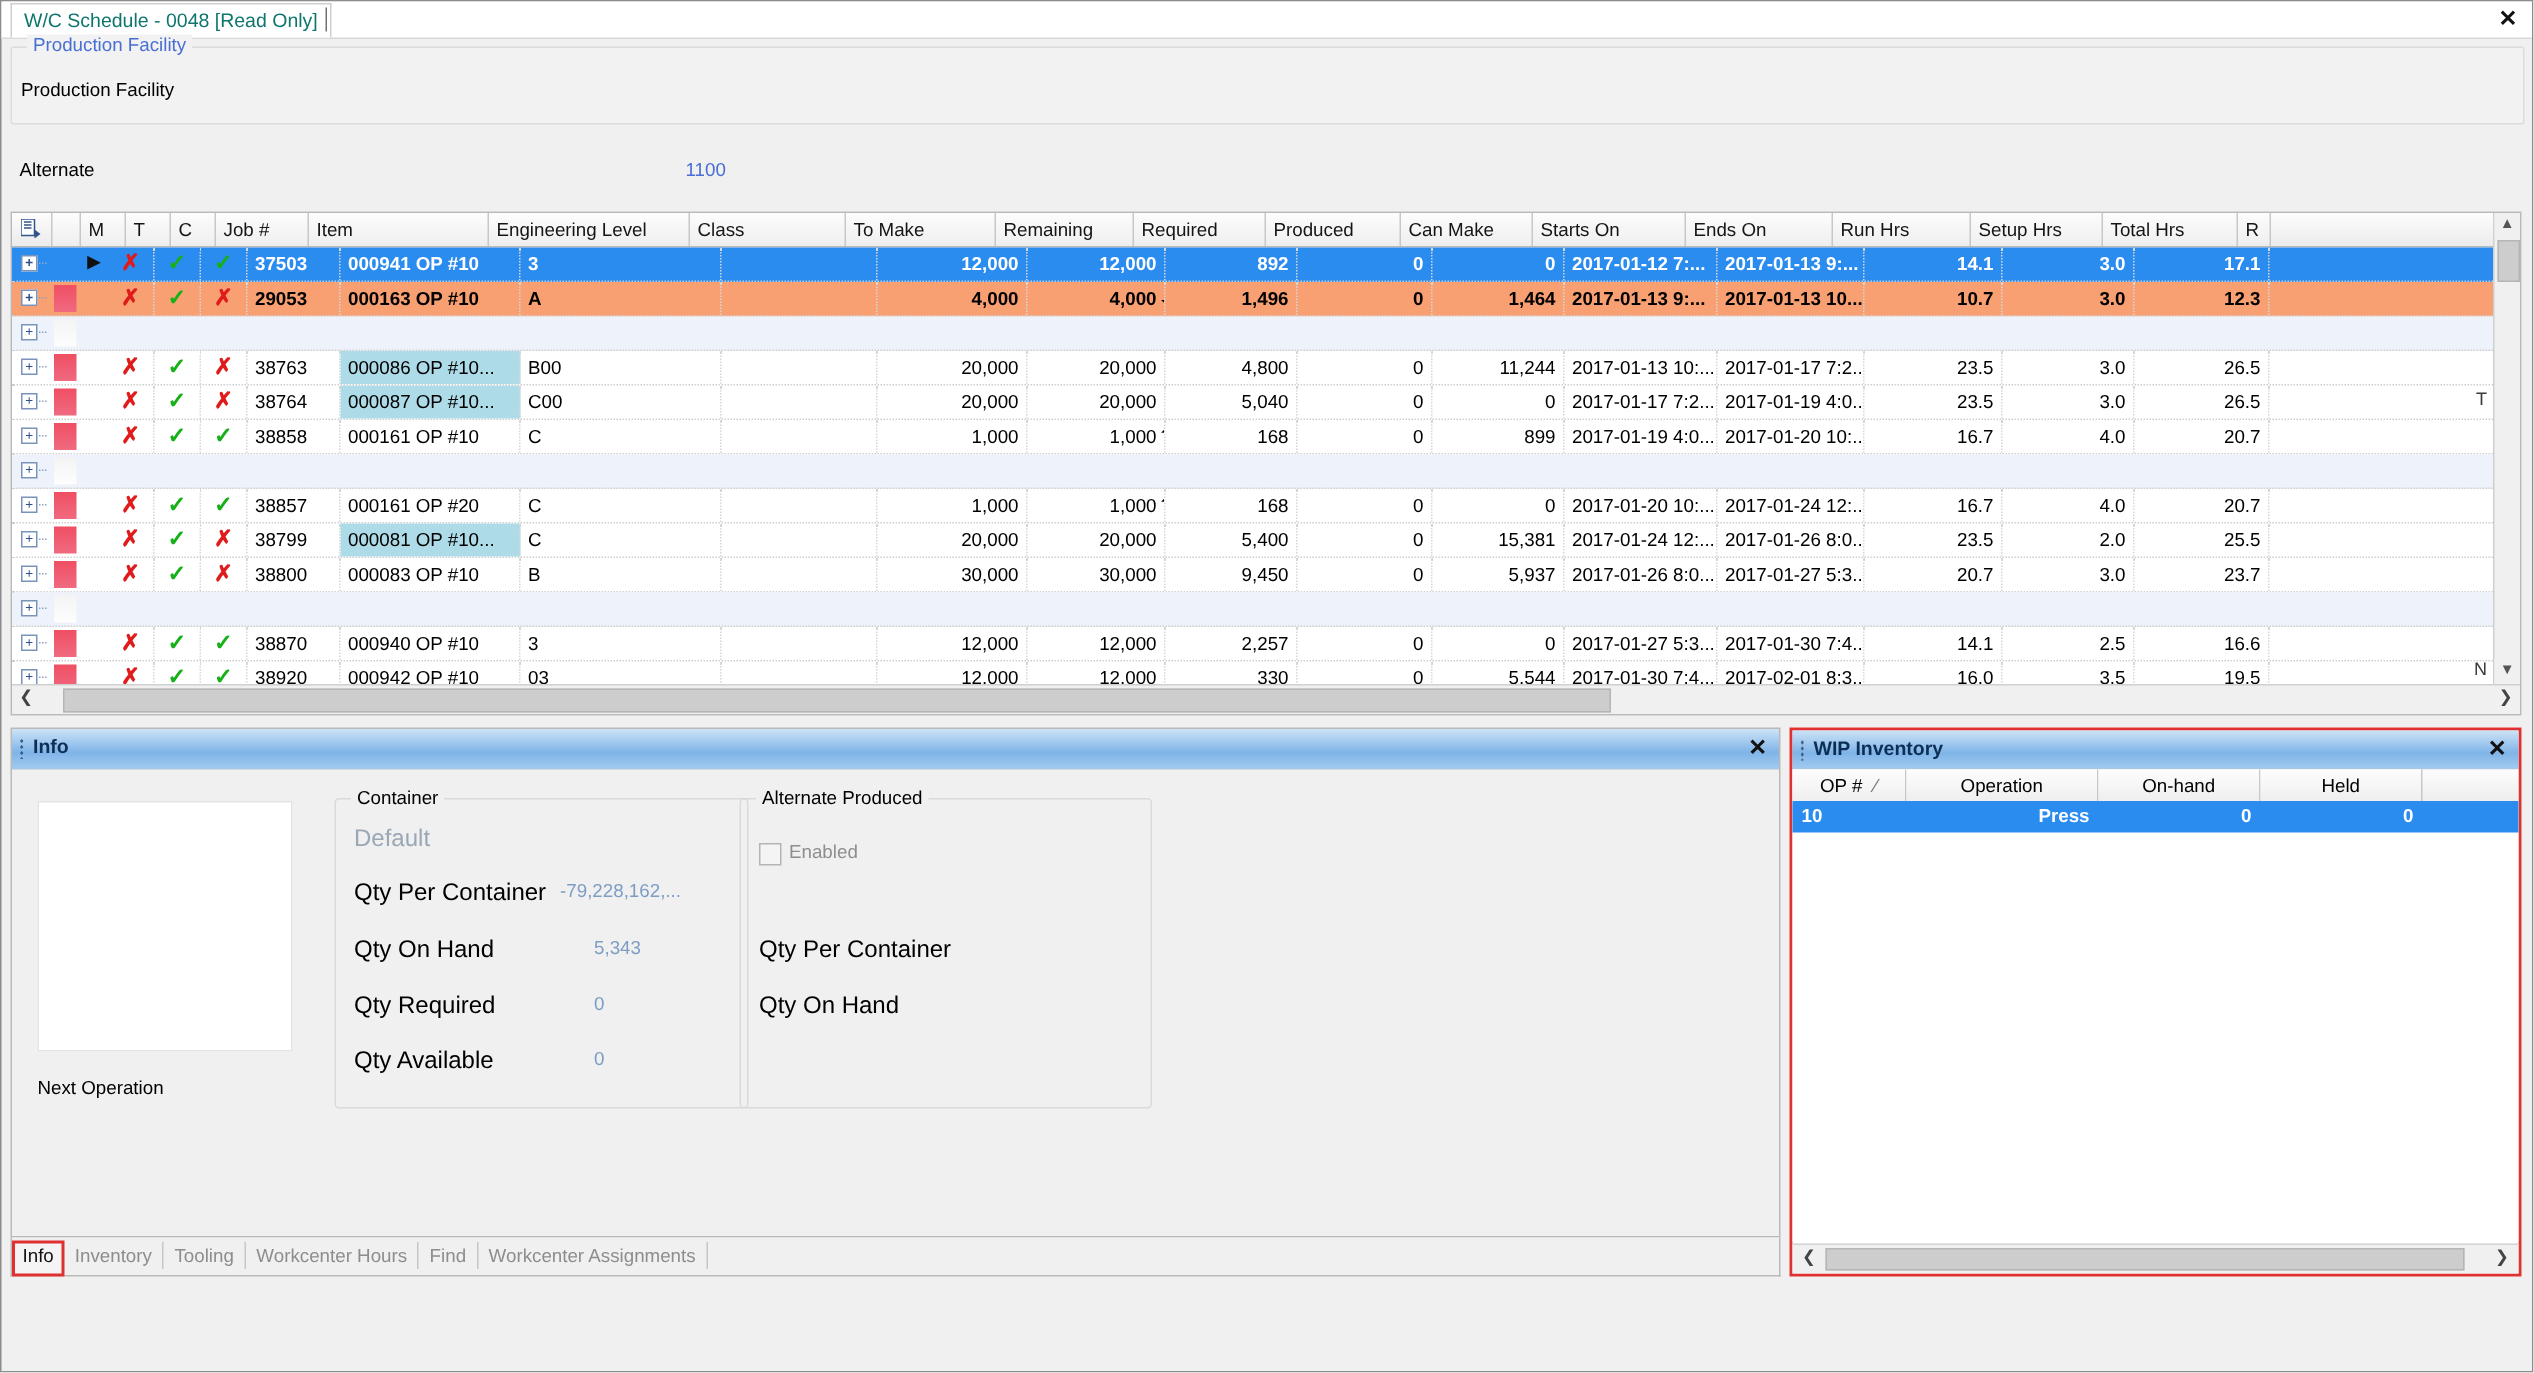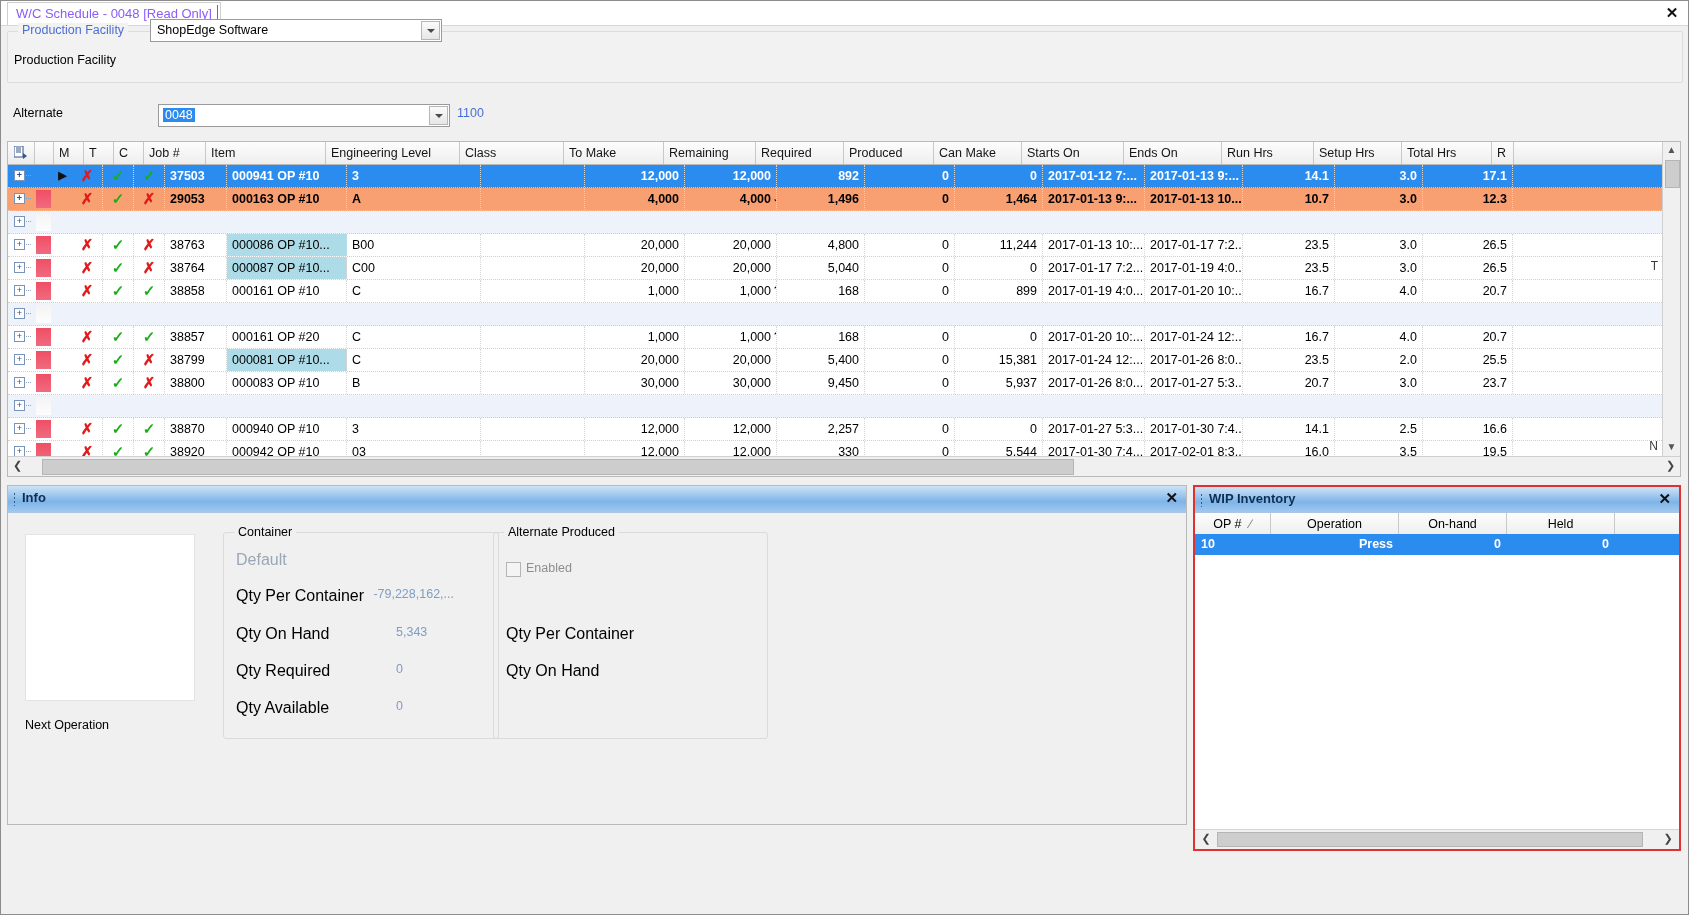--- a/index.html
+++ b/index.html
@@ -27,21 +27,21 @@
     border-bottom: 1px solid #d8d8d8;
   }
   .doc-tab {
     position: absolute; left: 6px; top: 1px;
     height: 22px; line-height: 22px;
     padding: 0 8px;
     font-size: 13px;
     background: #ffffff;
     border: 1px solid #cfcfcf;
     border-bottom: none;
-    color: #8b5cf6;
+    color: #0f766e;
     white-space: nowrap;
   }
   .tab-caret {
     position: absolute; left: 216px; top: 4px;
     width: 1px; height: 16px; background: #707070;
   }
   .win-close {
     position: absolute; right: 6px; top: 2px;
     width: 20px; height: 20px;
     line-height: 20px; text-align: center;
@@ -394,30 +394,22 @@
   <div class="titlebar">
     <div class="doc-tab">W/C Schedule - 0048 [Read Only]</div>
     <div class="tab-caret"></div>
     <div class="win-close">✕</div>
   </div>
 
   <div class="pf-group">
     <div class="pf-legend">Production Facility</div>
     <div class="pf-label">Production Facility</div>
   </div>
-  <div class="combo" id="pf-combo">
-    <span class="txt">ShopEdge Software</span>
-    <span class="btn"></span>
-  </div>
 
   <div class="wc-label">Alternate</div>
-  <div class="combo" id="wc-combo">
-    <span class="txt">0048</span>
-    <span class="btn"></span>
-  </div>
   <div class="wc-code">1100</div>
 
   <div class="grid">
     <div class="ghead" id="grid-head"><span class="colsel"><svg width="14" height="14" viewBox="0 0 14 14">
             <rect x="0" y="0" width="9" height="11" fill="#fff" stroke="#33538c"></rect>
             <path d="M2 2h5M2 4h5M2 6h5" stroke="#33538c" stroke-width="1"></path>
             <path d="M9 7l4 3-4 3z" fill="#33538c"></path>
           </svg></span><span class="hcell" style="width: 19px;"></span><span class="hcell" style="width: 30px;">M</span><span class="hcell" style="width: 30px;">T</span><span class="hcell" style="width: 30px;">C</span><span class="hcell" style="width: 62px;">Job #</span><span class="hcell" style="width: 120px;">Item</span><span class="hcell" style="width: 134px;">Engineering Level</span><span class="hcell" style="width: 104px;">Class</span><span class="hcell" style="width: 100px;">To Make</span><span class="hcell" style="width: 92px;">Remaining</span><span class="hcell" style="width: 88px;">Required</span><span class="hcell" style="width: 90px;">Produced</span><span class="hcell" style="width: 88px;">Can Make</span><span class="hcell" style="width: 102px;">Starts On</span><span class="hcell" style="width: 98px;">Ends On</span><span class="hcell" style="width: 92px;">Run Hrs</span><span class="hcell" style="width: 88px;">Setup Hrs</span><span class="hcell" style="width: 90px;">Total Hrs</span><span class="hcell" style="width: 22px;">R</span></div>
     <div class="grid-body" id="grid-body">
         <div class="grow sel"><span class="expander"><span class="box">+</span><span class="dash"></span></span><span class="statusbar blank"><i></i></span><span class="rowptr">▶</span><span class="cross" style="width: 30px;">✗</span><span class="tick" style="width: 30px;">✓</span><span class="tick" style="width: 30px;">✓</span><span class="cell" style="width: 62px;">37503</span><span class="cell" style="width: 120px;">000941 OP #10</span><span class="cell" style="width: 134px;">3</span><span class="cell" style="width: 104px;"></span><span class="cell r" style="width: 100px;">12,000</span><span class="cell" style="width: 92px; text-align: right; position: relative;">12,000</span><span class="cell r" style="width: 88px;">892</span><span class="cell r" style="width: 90px;">0</span><span class="cell r" style="width: 88px;">0</span><span class="cell" style="width: 102px;">2017-01-12 7:...</span><span class="cell" style="width: 98px;">2017-01-13 9:...</span><span class="cell r" style="width: 92px;">14.1</span><span class="cell r" style="width: 88px;">3.0</span><span class="cell r" style="width: 90px;">17.1</span></div>
@@ -473,20 +465,21 @@
 
     <fieldset class="fs" id="fs-alt">
       <span class="lg">Alternate Produced</span>
       <span class="chk"></span>
       <span class="chk-lbl">Enabled</span>
       <span class="frow-lbl" style="top:92px">Qty Per Container</span>
       <span class="frow-lbl" style="top:129px">Qty On Hand</span>
     </fieldset>
   </div>
 
+  <div class="tabstrip" id="tabstrip"><span class="tab active">Info</span><span class="tab">Inventory</span><span class="tab">Tooling</span><span class="tab">Workcenter Hours</span><span class="tab">Find</span><span class="tab">Workcenter Assignments</span></div>
 
   <div class="wip">
     <div class="panel-title">
       <span class="grip"></span>
       <span class="ttl">WIP Inventory</span>
       <span class="x">✕</span>
     </div>
     <div class="wiphead" id="wip-head"><span class="hc" style="width: 76px;">OP #<span style="margin-left: 8px; color: rgb(119, 119, 119);">∕</span></span><span class="hc" style="width: 128px;">Operation</span><span class="hc" style="width: 108px;">On-hand</span><span class="hc" style="width: 108px;">Held</span></div>
     <div class="wipbody" id="wip-body">
         <div class="wiprow"><span class="c" style="width: 76px; text-align: left;">10</span><span class="c" style="width: 128px; text-align: right;">Press</span><span class="c" style="width: 108px; text-align: right;">0</span><span class="c" style="width: 108px; text-align: right;">0</span></div>

